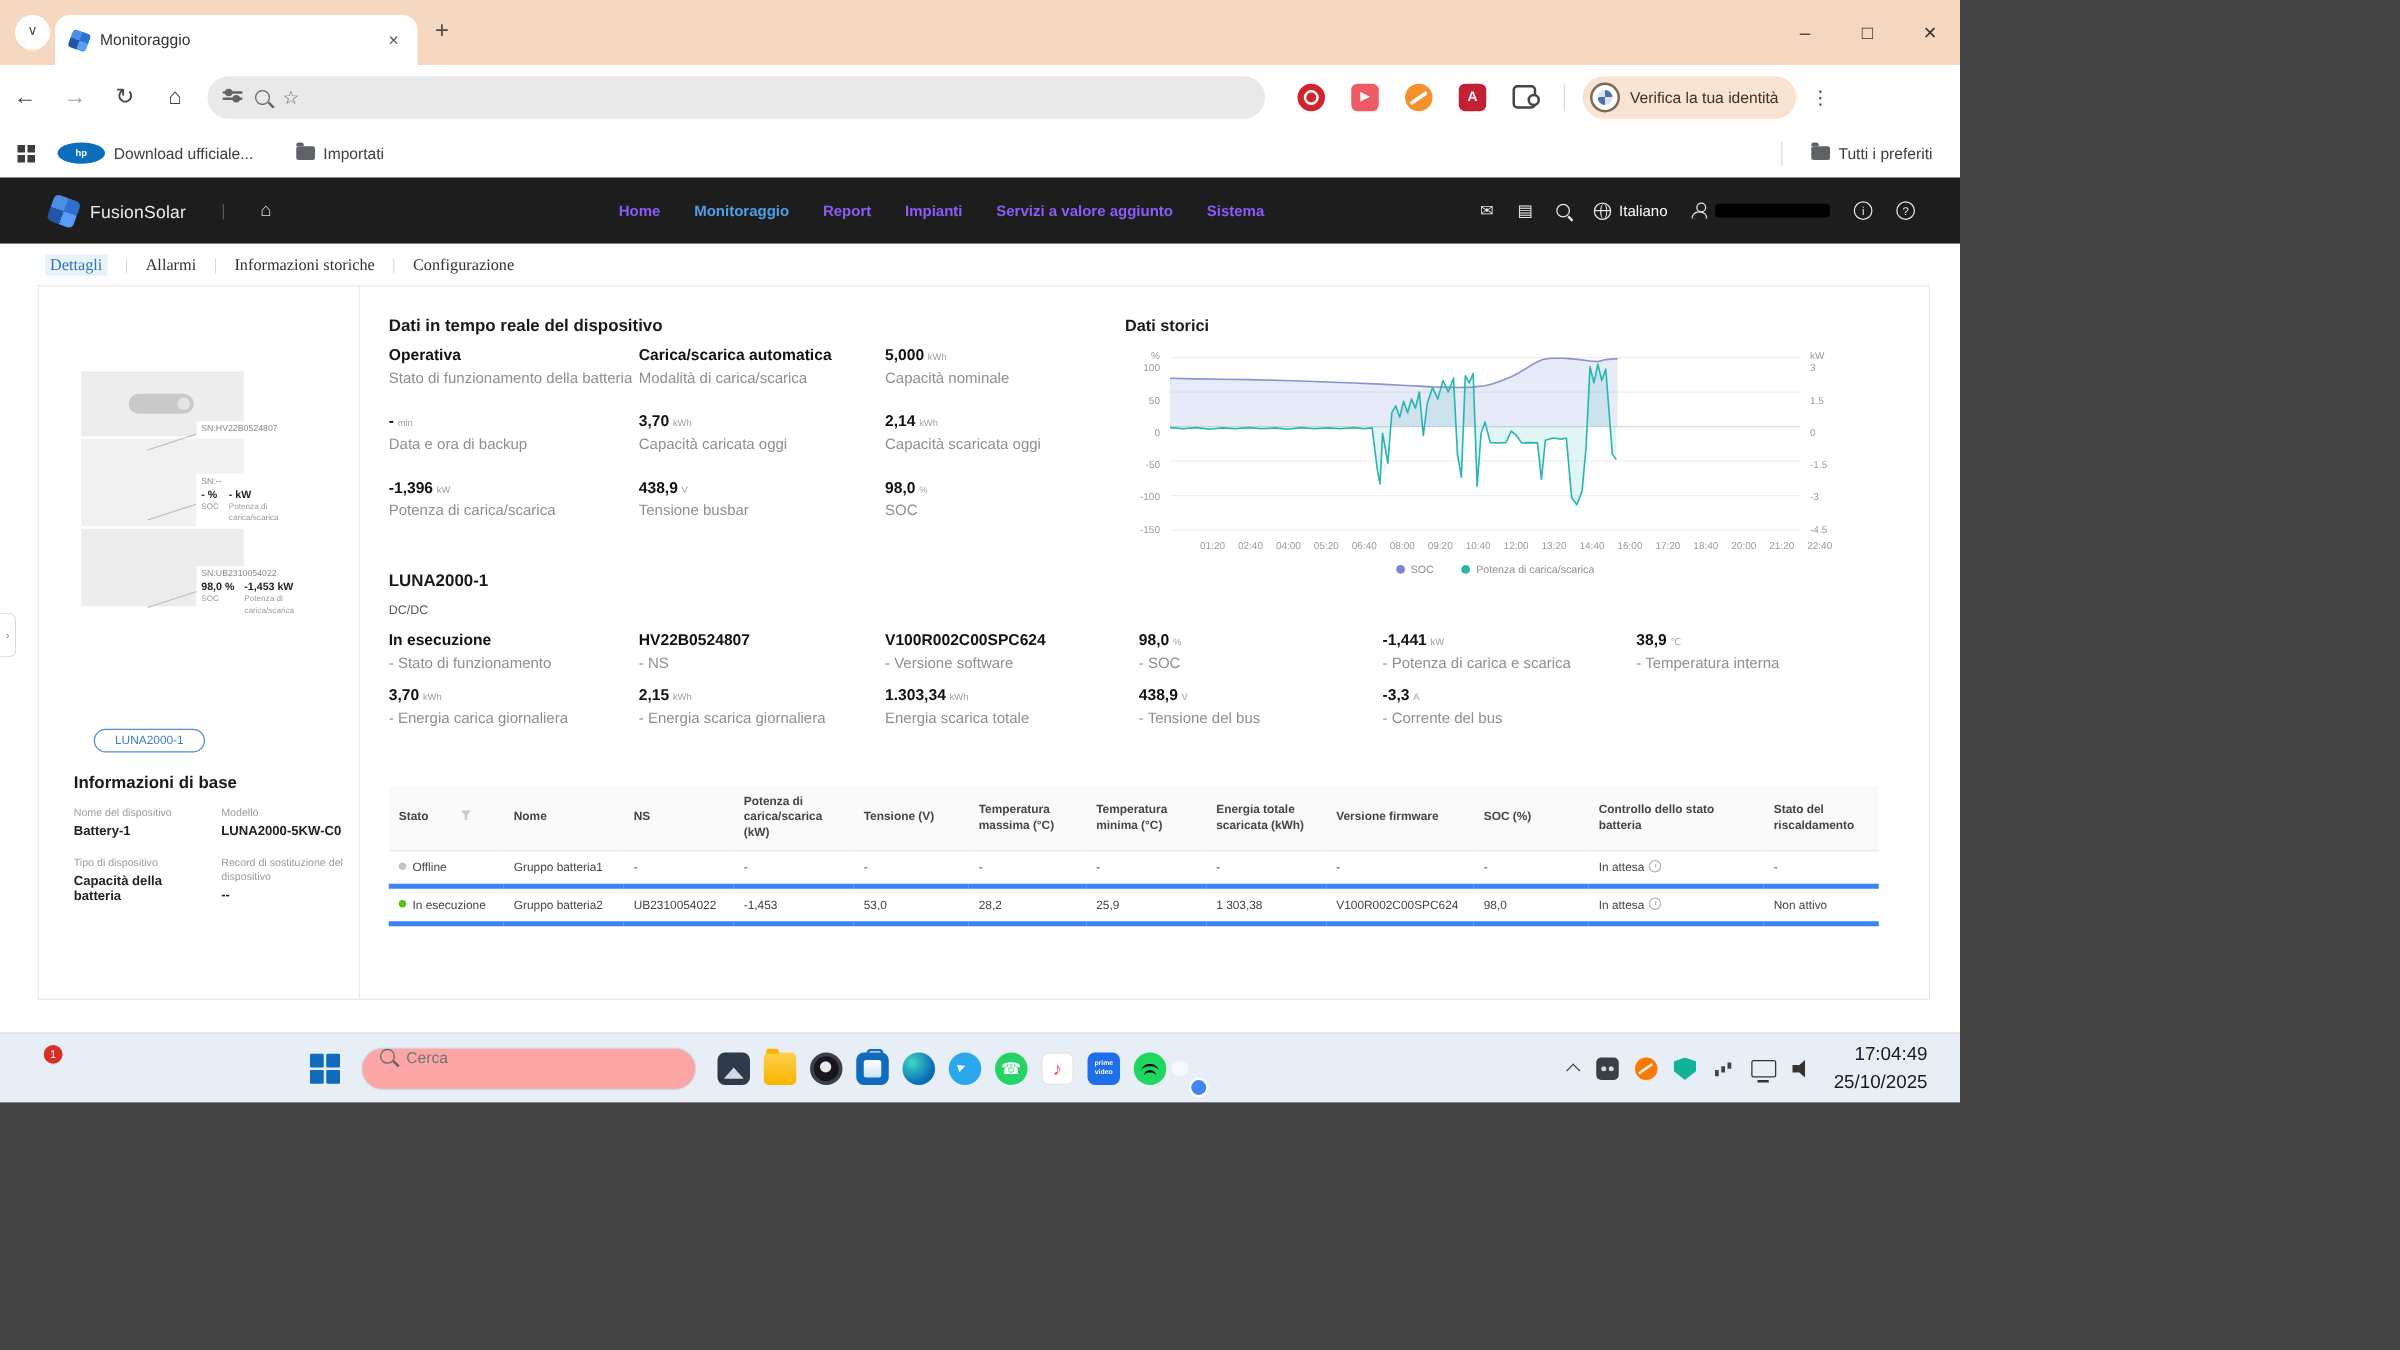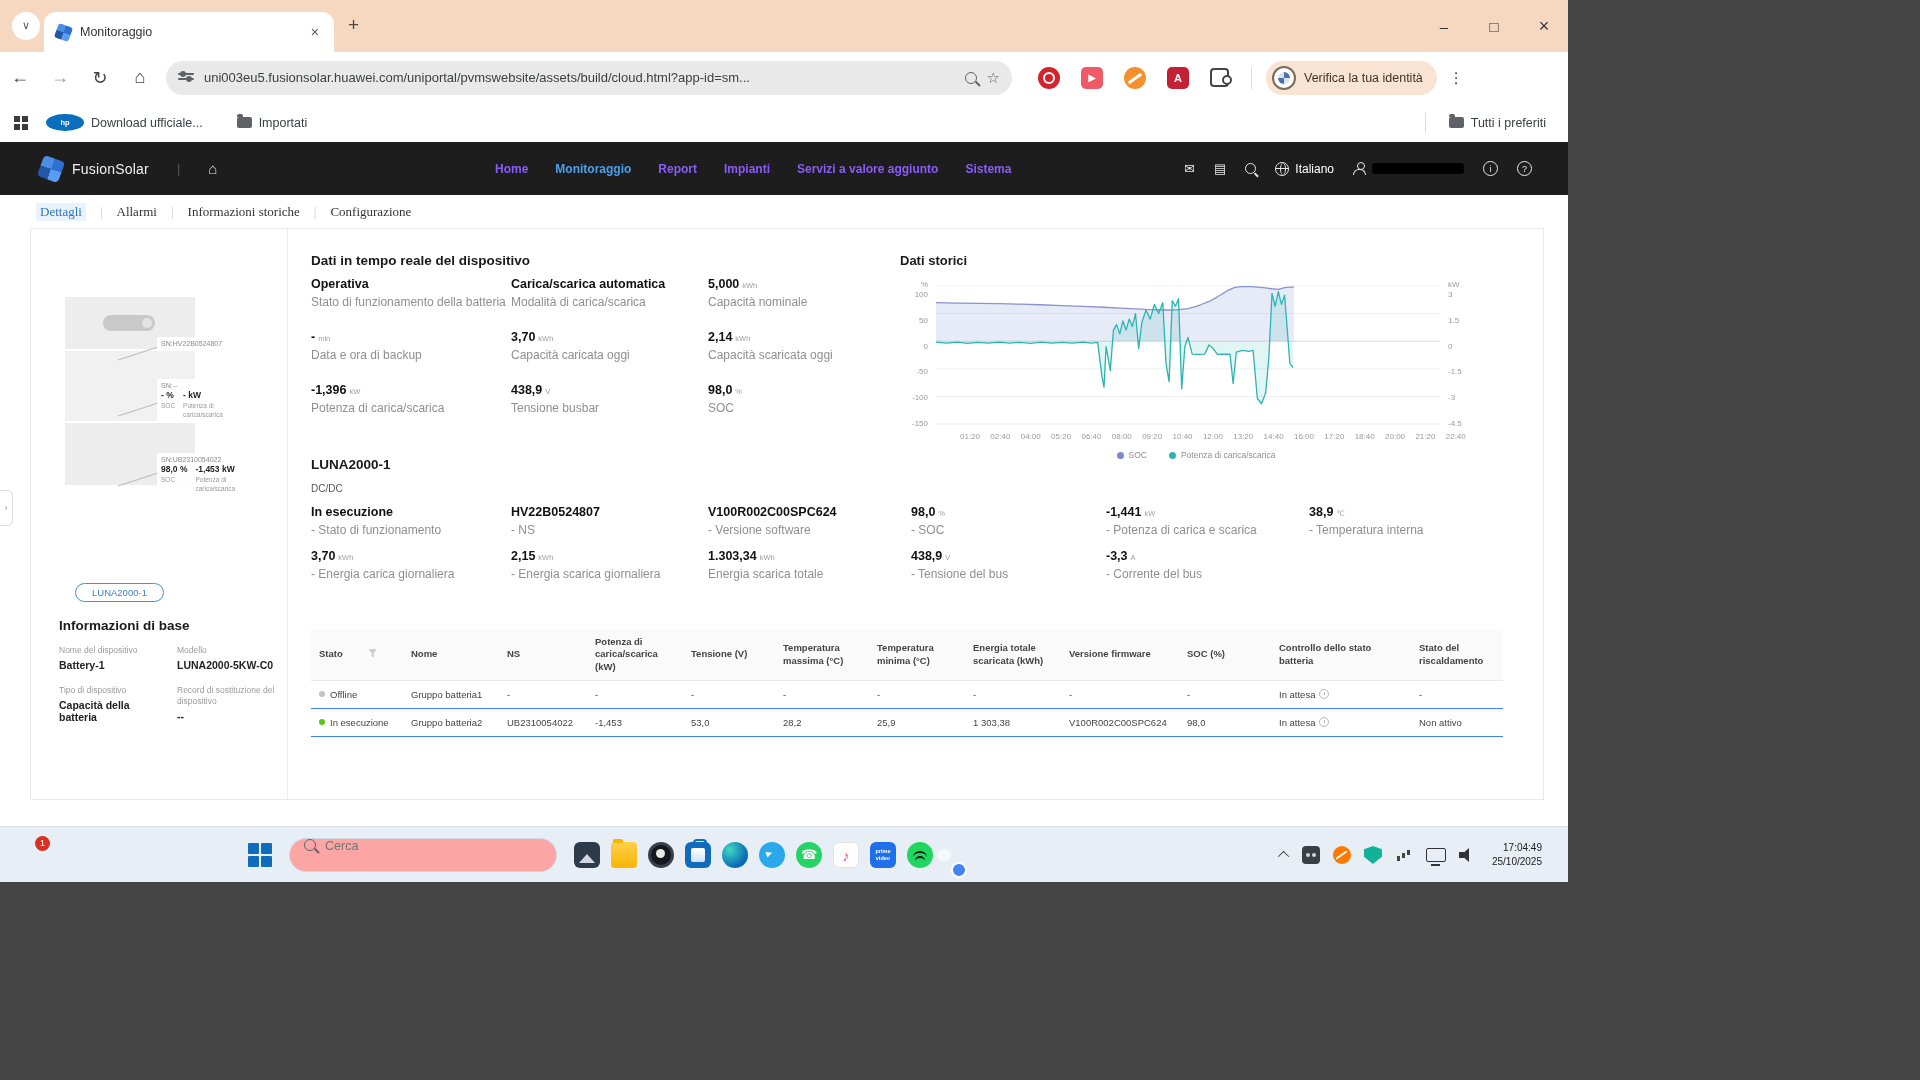--- a/index.html
+++ b/index.html
@@ -136,21 +136,21 @@
   .dot-soc { background:#7b87cf; } .dot-pow { background:#2ab5b0; }
 
   .dcdc-label { position:absolute; left:23px; top:254px; font-size:10px; color:#555; }
   .dcdc { position:absolute; left:23px; display:grid; grid-template-columns:200px 197px 203px 195px 203px 1fr; }
   .dcdc1 { top:276px; } .dcdc2 { top:320px; }
 
   
   .btable-wrap { position:absolute; left:23px; top:400px; width:1192px; }
   table { border-collapse:collapse; width:1192px; table-layout:fixed; font-size:9.5px; color:#333; }
   th { background:#fafafa; font-weight:bold; color:#444; text-align:left; padding:7px 8px; border-bottom:1px solid #e8e8e8; line-height:1.3; vertical-align:middle; height:44px; }
-  td { padding:7px 8px; border-bottom:1px solid #3b82f6; color:#444; height:28px; }
+  td { padding:7px 8px; border-bottom:4px solid #3b82f6; color:#444; height:28px; }
   th:nth-child(1){width:92px} th:nth-child(2){width:96px} th:nth-child(3){width:88px} th:nth-child(4){width:96px}
   th:nth-child(5){width:92px} th:nth-child(6){width:94px} th:nth-child(7){width:96px} th:nth-child(8){width:96px}
   th:nth-child(9){width:118px} th:nth-child(10){width:92px} th:nth-child(11){width:140px} th:nth-child(12){width:92px}
   .sdot { display:inline-block; width:6px; height:6px; border-radius:50%; margin-right:5px; vertical-align:1px; }
   [data-status="gray"] .sdot { background:#c4c4c4; } [data-status="green"] .sdot { background:#52c41a; }
   .funnel { display:inline-block; width:8px; height:8px; margin-left:26px; background:#c9c9c9; clip-path:polygon(0 0,100% 0,62% 45%,62% 100%,38% 100%,38% 45%); }
   .mini-clock { display:inline-block; width:10px; height:10px; border:1px solid #b5b5b5; border-radius:50%; margin-left:4px; vertical-align:-1px; position:relative; }
   .mini-clock::after { content:""; position:absolute; left:4px; top:2px; width:1px; height:3px; background:#b5b5b5; }
 
   
@@ -186,21 +186,21 @@
   .tray-ic { width:18px; height:18px; border-radius:4px; position:relative; flex:none; }
   .t-ctrl { background:#3a3f46; } .t-ctrl::after { content:""; position:absolute; left:4px; top:7px; width:4px; height:4px; border-radius:50%; background:#cfd5dd; box-shadow:6px 0 0 #cfd5dd; }
   .t-avast { border-radius:50%; background:#ff7800; } .t-avast::after { content:""; position:absolute; left:2px; top:8px; width:13px; height:2px; background:#fff; transform:rotate(-35deg); }
   .t-shield { background:#12b296; clip-path:polygon(50% 0,100% 18%,100% 60%,50% 100%,0 60%,0 18%); border-radius:0; }
   .t-net { background:none; } .t-net::after { content:""; position:absolute; left:2px; bottom:3px; width:3px; height:5px; background:#444; box-shadow:5px -3px 0 #444, 10px -6px 0 #444; }
   .t-cast { width:20px; height:14px; border:1.6px solid #333; border-radius:2px; background:none; }
   .t-cast::after { content:""; position:absolute; left:4px; bottom:-5px; width:9px; height:1.6px; background:#333; }
   .speaker { position:relative; width:16px; height:14px; }
   .speaker::before { content:""; position:absolute; left:0; top:4px; width:5px; height:6px; background:#333; }
   .speaker::after { content:""; position:absolute; left:2px; top:0; border-top:7px solid transparent; border-bottom:7px solid transparent; border-right:8px solid #333; }
-  .clock { text-align:right; font-size:10px; color:#1a1a1a; line-height:1.45; margin-left:4px; }
+  .clock { text-align:right; font-size:15px; color:#1a1a1a; line-height:1.45; margin-left:4px; }
 </style>
 </head>
 <body>
 
 <div class="screen">
 
   <div class="titlebar">
     <div class="tab-chevron">∨</div>
     <div class="tab">
       <span class="favicon"></span>
@@ -218,21 +218,20 @@
   <div class="toolbar">
     <span class="nav-btn">←</span>
     <span class="nav-btn fwd">→</span>
     <span class="nav-btn">↻</span>
     <span class="nav-btn">⌂</span>
     <div class="urlbar">
       <span class="siteinfo">
           <i></i>
           <i></i>
         </span>
-      <span class="url-text">uni003eu5.fusionsolar.huawei.com/uniportal/pvmswebsite/assets/build/cloud.html?app-id=sm...</span>
       <span class="mag"></span>
       <span class="star">☆</span>
     </div>
     <div class="ext-row">
       <span class="ic ic-adblock"></span>
       <span class="ic ic-play">▶</span>
       <span class="ic ic-avast"></span>
       <span class="ic ic-pdf">A</span>
       <span class="ic ic-puzzle"></span>
     </div>

